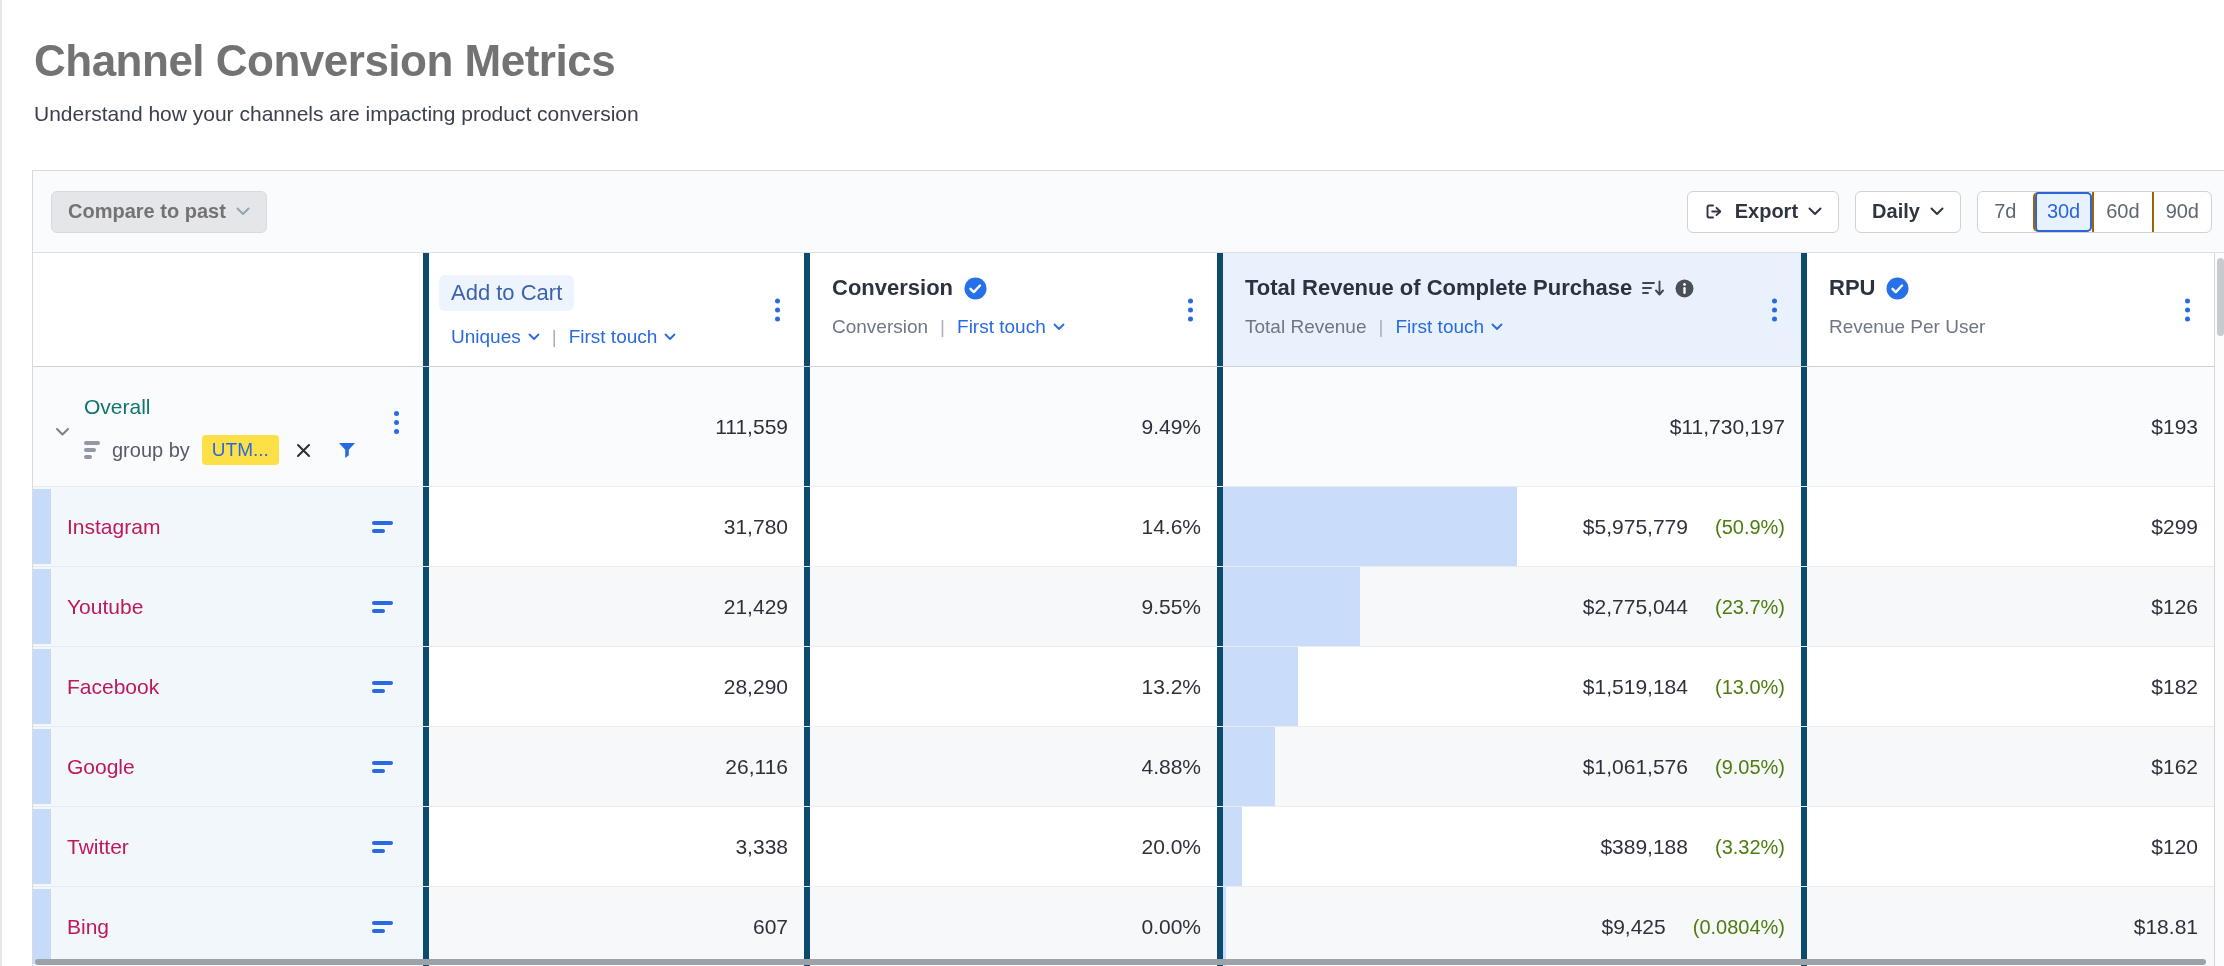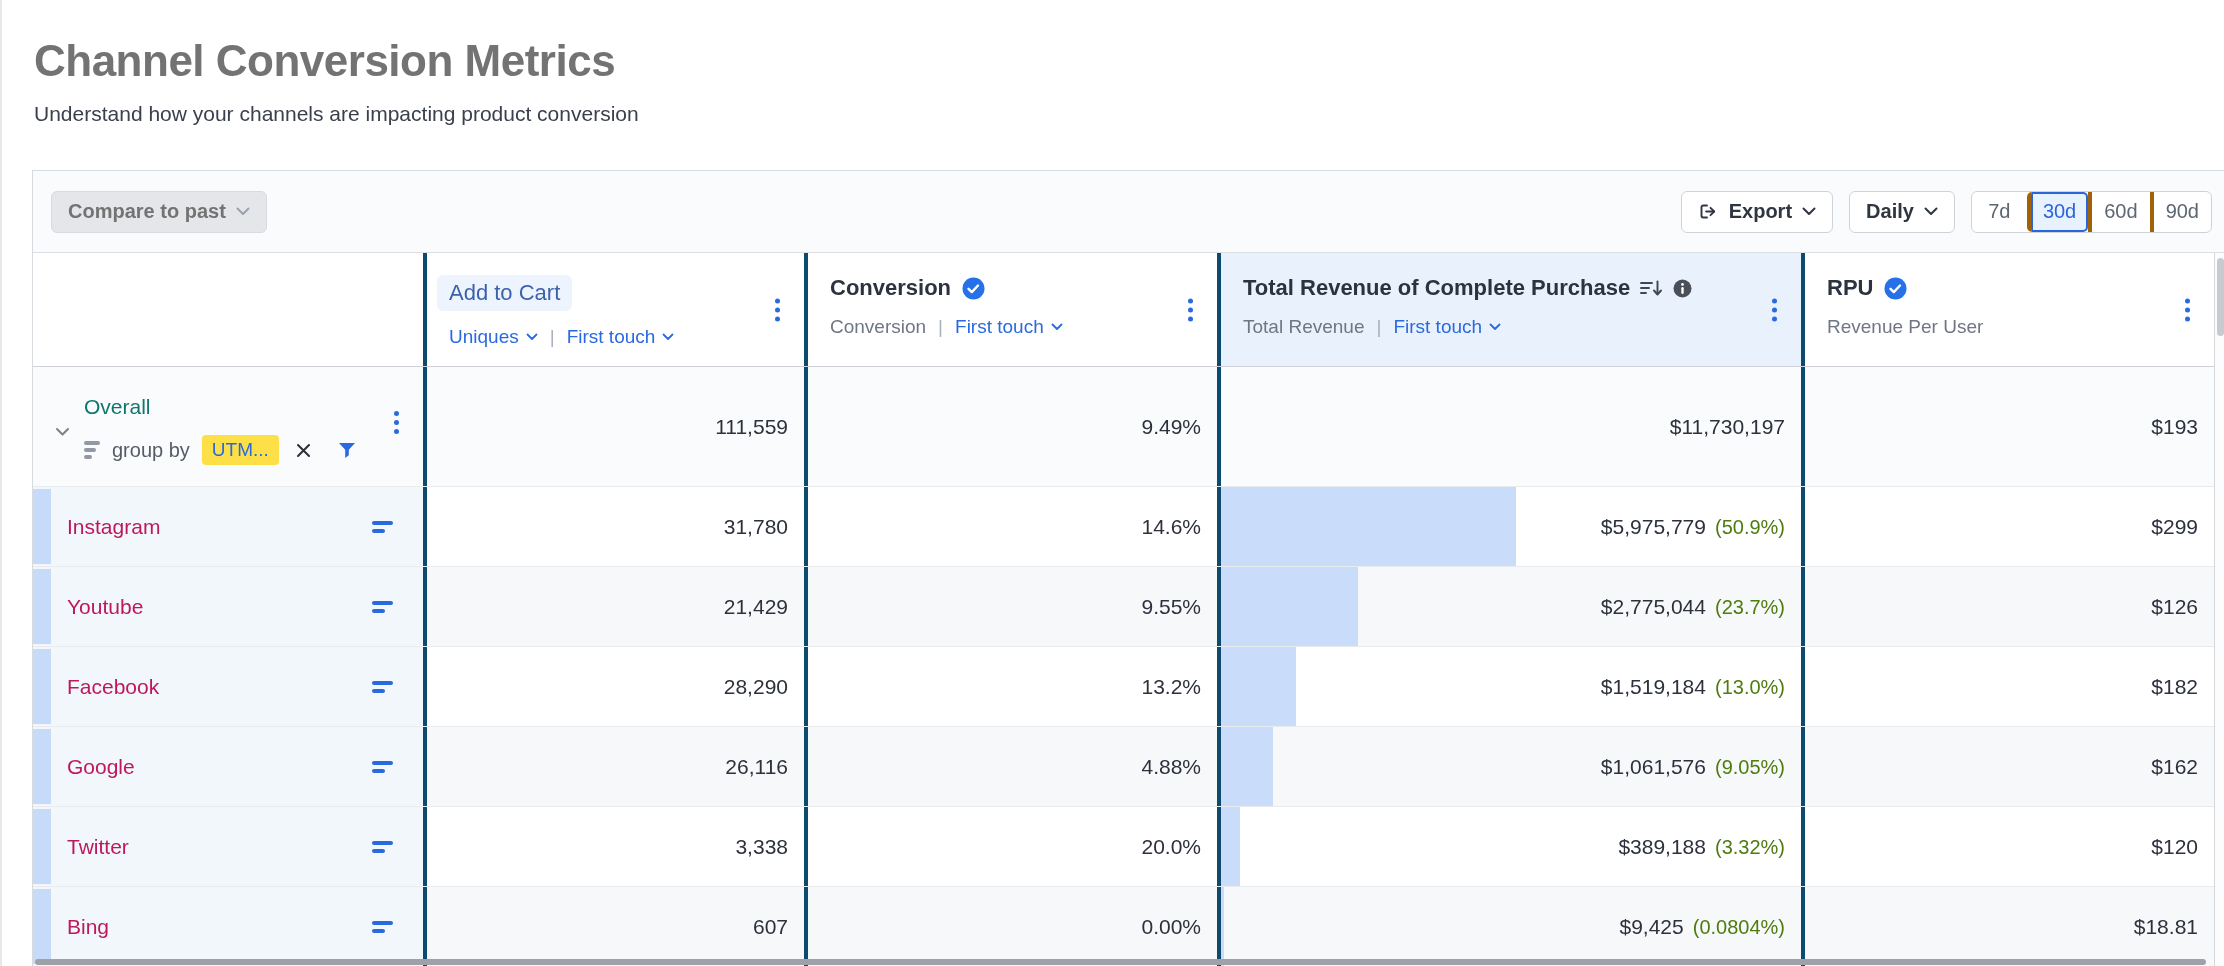--- a/index.html
+++ b/index.html
@@ -33,30 +33,30 @@
     display:flex;align-items:center;justify-content:space-between;padding:0 14px 0 18px;}
   .btn{display:inline-flex;align-items:center;gap:10px;height:42px;padding:0 16px;
     background:#fff;border:1px solid #cfd3d9;border-radius:6px;font-size:20px;font-weight:600;
     color:#2f3642;cursor:pointer;font-family:inherit;}
   .btn .chev{color:#2f3642;}
   .btn.disabled{background:#e4e6e9;color:#737373;border-color:#d8dadd;}
   .btn.disabled .chev{color:#9ba2ad;}
   .toolbar-right{display:flex;align-items:center;gap:16px;}
   .segmented{display:flex;height:42px;border:1px solid #cfd3d9;border-radius:6px;background:#fff;overflow:hidden;}
   .range{display:flex;align-items:center;justify-content:center;min-width:55px;padding:0 12px;
-    font-size:20px;color:#5d6673;background:transparent;border:none;border-left:4px solid #a16207;
+    font-size:20px;color:#5d6673;background:transparent;border:none;border-left:2px solid #a16207;
     cursor:pointer;font-family:inherit;}
   .range:first-child{border-left:none;}
   .range.selected{background:var(--selected-range-bg);color:var(--selected-range-border);
     box-shadow:inset 0 0 0 2px var(--selected-range-border);border-radius:5px;}
 
   
   .table{position:absolute;left:0;top:82px;right:12px;bottom:0;}
   .row{display:grid;grid-template-columns:390px 381px 413px 584px 1fr;}
-  .cell{position:relative;border-left:4px solid #0c4a6e;}
+  .cell{position:relative;border-left:6px solid #0c4a6e;}
   .cell:first-child{border-left:none;}
 
   
   .thead{height:114px;border-bottom:1px solid #ced2d8;background:#fff;}
   .th{padding:22px 22px 0 22px;}
   .th-title{display:flex;align-items:center;gap:10px;font-size:22px;font-weight:700;color:#2b3240;white-space:nowrap;}
   .title-chip{display:inline-block;background:#eef4fd;color:var(--dark-blue);font-weight:400;
     font-size:22px;border-radius:6px;padding:5px 12px;margin-left:-12px;cursor:pointer;}
   .th-sub{margin-top:15px;display:flex;align-items:center;gap:12px;font-size:19px;white-space:nowrap;}
   .sub-plain{color:#6f7684;}
@@ -88,21 +88,21 @@
   .channel .label-cell{background:var(--label-cell-bg) !important;}
   .stripe{position:absolute;left:0;top:2px;bottom:2px;width:18px;background:var(--stripe-blue);}
   .row-name{position:absolute;left:34px;top:50%;transform:translateY(-50%);font-size:21px;color:#be185d;}
   .seg-icon{position:absolute;right:26px;top:50%;transform:translateY(-50%);display:flex;flex-direction:column;gap:4px;cursor:pointer;padding:4px;}
   .seg-icon span{height:4px;border-radius:2px;background:var(--accent-blue);display:block;}
   .seg-icon .b1{width:21px;}.seg-icon .b2{width:13px;}
 
   .num-cell{display:flex;align-items:center;justify-content:flex-end;padding-right:16px;font-size:21px;color:#2c313c;}
   .rev-cell{position:relative;}
   .bar{position:absolute;left:0;top:0;bottom:0;background:var(--bar-blue);min-width:3px;}
-  .rev-val{position:relative;display:flex;align-items:baseline;gap:9px;}
+  .rev-val{position:relative;display:flex;align-items:baseline;gap:27px;}
   .rev-pct{font-size:20px;color:#4d7c0f;}
 
   
   .vscroll{position:absolute;right:0;top:82px;bottom:0;width:12px;border-left:1px solid #d4d7dc;background:#fcfcfd;}
   .vthumb{position:absolute;top:5px;left:2px;width:7px;height:78px;border-radius:4px;background:#c7cacf;cursor:pointer;}
   .hscroll{position:absolute;left:2px;bottom:1px;right:20px;height:6px;border-radius:3px;background:#9da1a8;cursor:pointer;}
 
   .chev{flex:0 0 auto;}
   svg{display:block;}
 </style>

